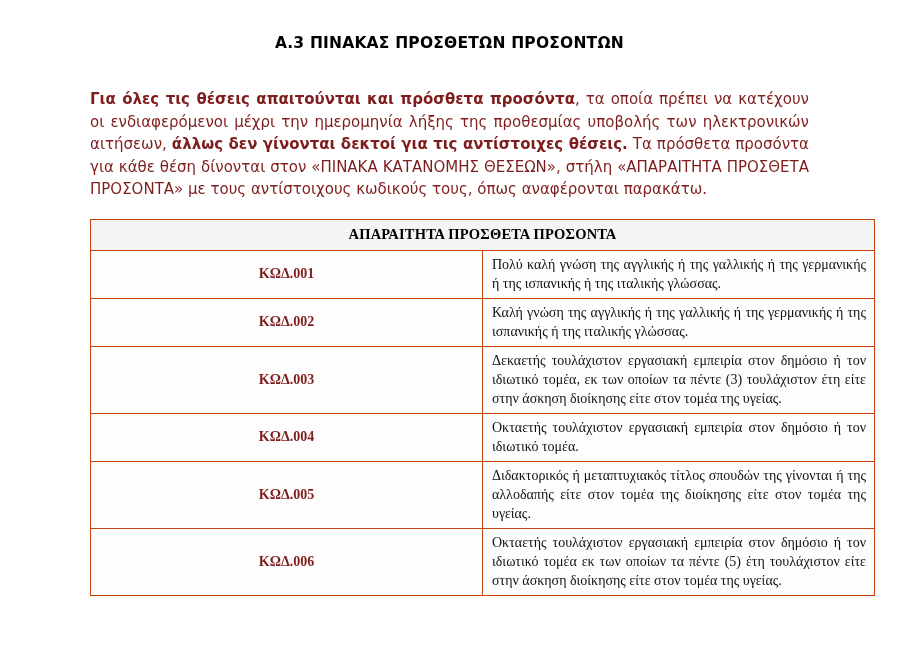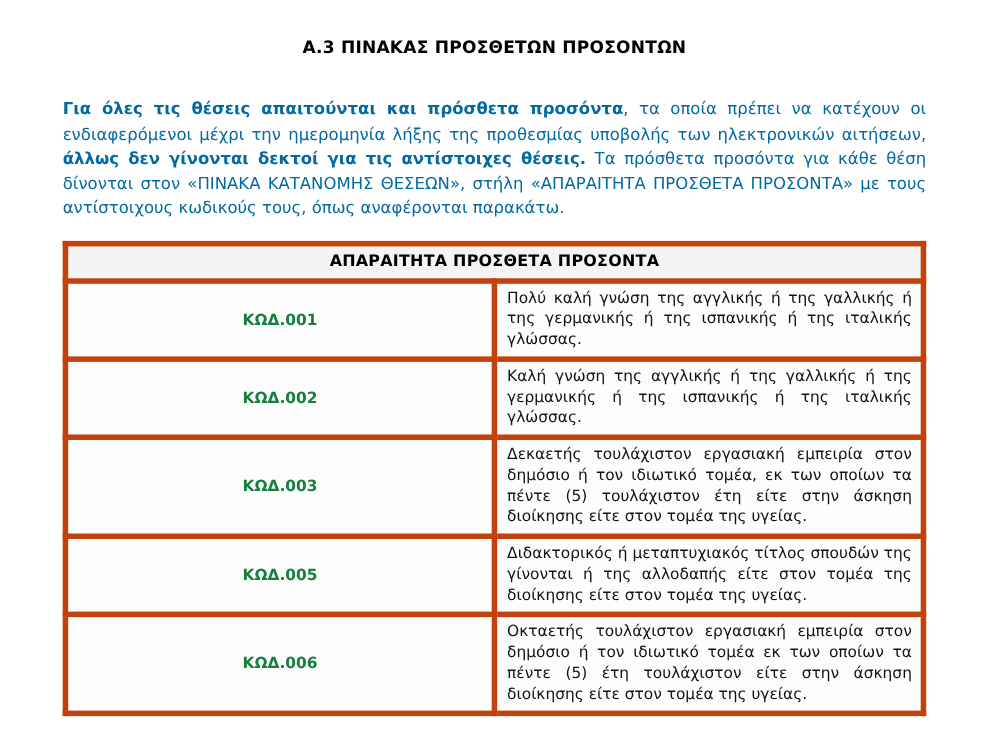--- a/index.html
+++ b/index.html
@@ -14,21 +14,21 @@
     font-family: "DejaVu Sans", "Liberation Sans", sans-serif;
     color: #1a1a1a;
     -webkit-font-smoothing: antialiased;
   }
   .page {
     position: relative;
     width: 899px;
     height: 671px;
     background: #ffffff;
     box-sizing: border-box;
-    padding: 0 57px;
+    padding: 0 90px;
   }
 
   
   .doc-title {
     margin: 0;
     padding-top: 34px;
     text-align: center;
     font-size: 15.5px;
     font-weight: bold;
     letter-spacing: 0.2px;
@@ -36,54 +36,55 @@
   }
 
   
   .intro {
     margin: 0;
     padding-top: 36px;
     font-size: 15px;
     line-height: 22.5px;
     text-align: justify;
     text-justify: inter-word;
-    color: #0369a1;
+    color: #7f1d1d;
   }
   .intro b { font-weight: bold; }
 
   
   .qual-table {
     margin-top: 18px;
     width: 785px;
     border-collapse: collapse;
     table-layout: fixed;
     border: 1px solid #9a9a9a;
     background: #ffffff;
   }
   .qual-table td, .qual-table th {
-    border: 5px solid #c2410c;
+    border: 1px solid #c2410c;
     vertical-align: middle;
     background: #fdfdfd;
+    font-family: Liberation Serif, serif;
   }
   .qual-table thead th {
     text-align: center;
     font-size: 14.5px;
     font-weight: bold;
     padding: 6px 4px 7px;
     background: #f4f4f4;
     color: #000000;
     letter-spacing: 0.2px;
   }
   .col-code {
     width: 78px;
     text-align: center;
     font-size: 14px;
     font-weight: bold;
     padding: 4px 2px;
-    color: #15803d;
+    color: #7f1d1d;
     white-space: nowrap;
   }
   .col-desc {
     padding: 4px 8px 5px 9px;
     font-size: 14px;
     line-height: 19px;
     text-align: justify;
     text-justify: inter-word;
     color: #111111;
     margin-top: 20px;
@@ -114,21 +115,25 @@
       <tr>
         <td class="col-code">ΚΩΔ.001</td>
         <td class="col-desc">Πολύ καλή γνώση της αγγλικής ή της γαλλικής ή της γερμανικής ή της ισπανικής ή της ιταλικής γλώσσας.</td>
       </tr>
       <tr>
         <td class="col-code">ΚΩΔ.002</td>
         <td class="col-desc">Καλή γνώση της αγγλικής ή της γαλλικής ή της γερμανικής ή της ισπανικής ή της ιταλικής γλώσσας.</td>
       </tr>
       <tr>
         <td class="col-code">ΚΩΔ.003</td>
-        <td class="col-desc">Δεκαετής τουλάχιστον εργασιακή εμπειρία στον δημόσιο ή τον ιδιωτικό τομέα, εκ των οποίων τα πέντε (5) τουλάχιστον έτη είτε στην άσκηση διοίκησης είτε στον τομέα της υγείας.</td>
+        <td class="col-desc">Δεκαετής τουλάχιστον εργασιακή εμπειρία στον δημόσιο ή τον ιδιωτικό τομέα, εκ των οποίων τα πέντε (3) τουλάχιστον έτη είτε στην άσκηση διοίκησης είτε στον τομέα της υγείας.</td>
+      </tr>
+      <tr>
+        <td class="col-code">ΚΩΔ.004</td>
+        <td class="col-desc">Οκταετής τουλάχιστον εργασιακή εμπειρία στον δημόσιο ή τον ιδιωτικό τομέα.</td>
       </tr>
       <tr>
         <td class="col-code">ΚΩΔ.005</td>
         <td class="col-desc">Διδακτορικός ή μεταπτυχιακός τίτλος σπουδών της γίνονται ή της αλλοδαπής είτε στον τομέα της διοίκησης είτε στον τομέα της υγείας.</td>
       </tr>
       <tr>
         <td class="col-code">ΚΩΔ.006</td>
         <td class="col-desc">Οκταετής τουλάχιστον εργασιακή εμπειρία στον δημόσιο ή τον ιδιωτικό τομέα εκ των οποίων τα πέντε (5) έτη τουλάχιστον είτε στην άσκηση διοίκησης είτε στον τομέα της υγείας.</td>
       </tr>
     </tbody>

